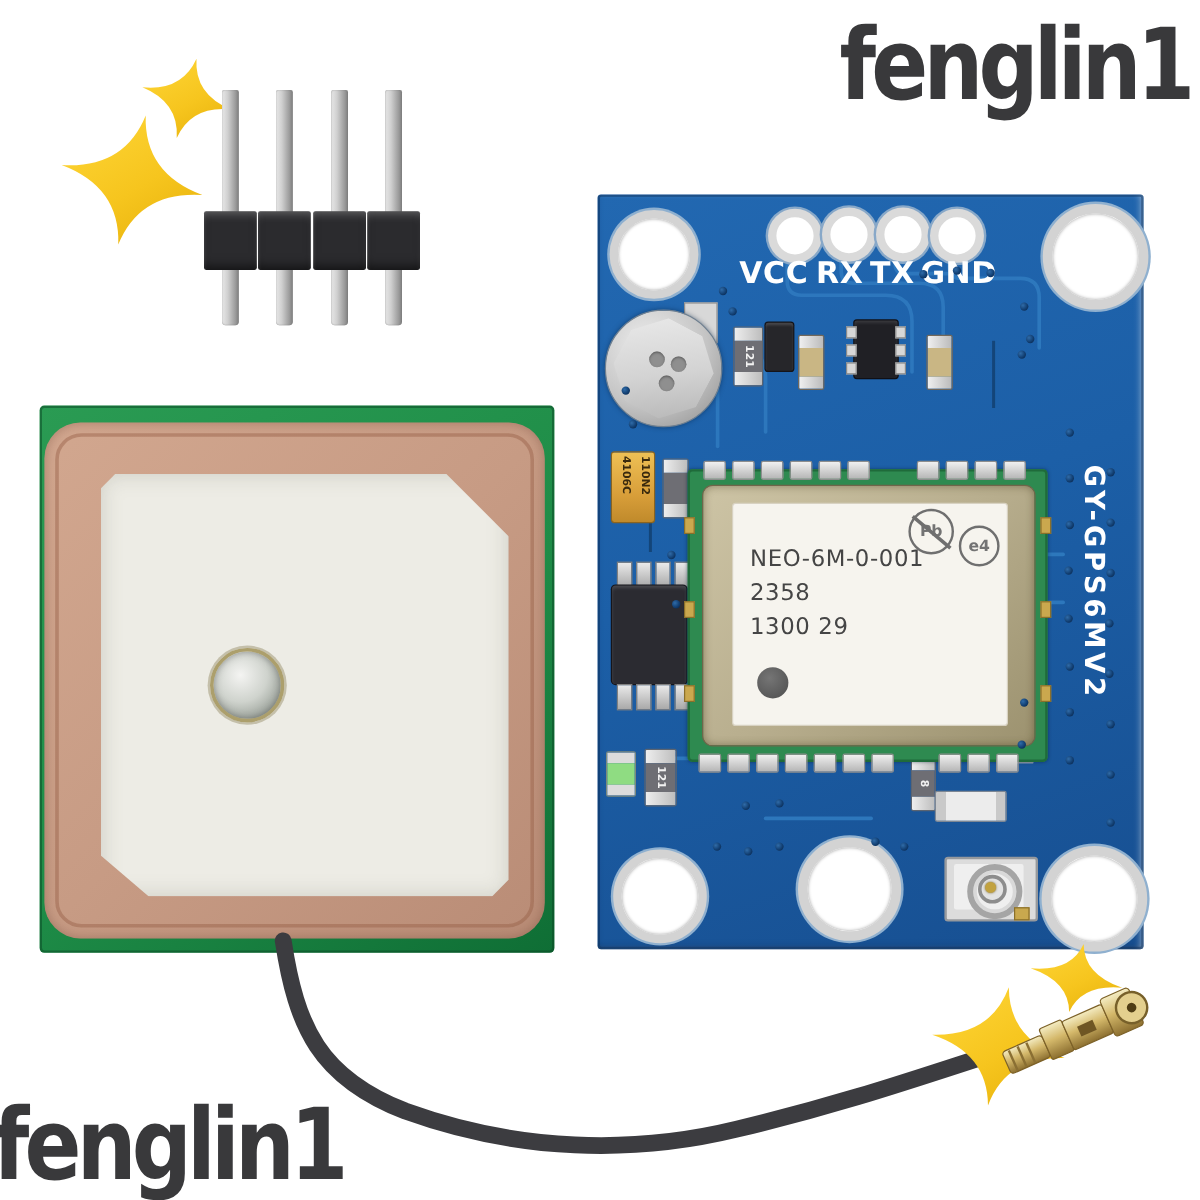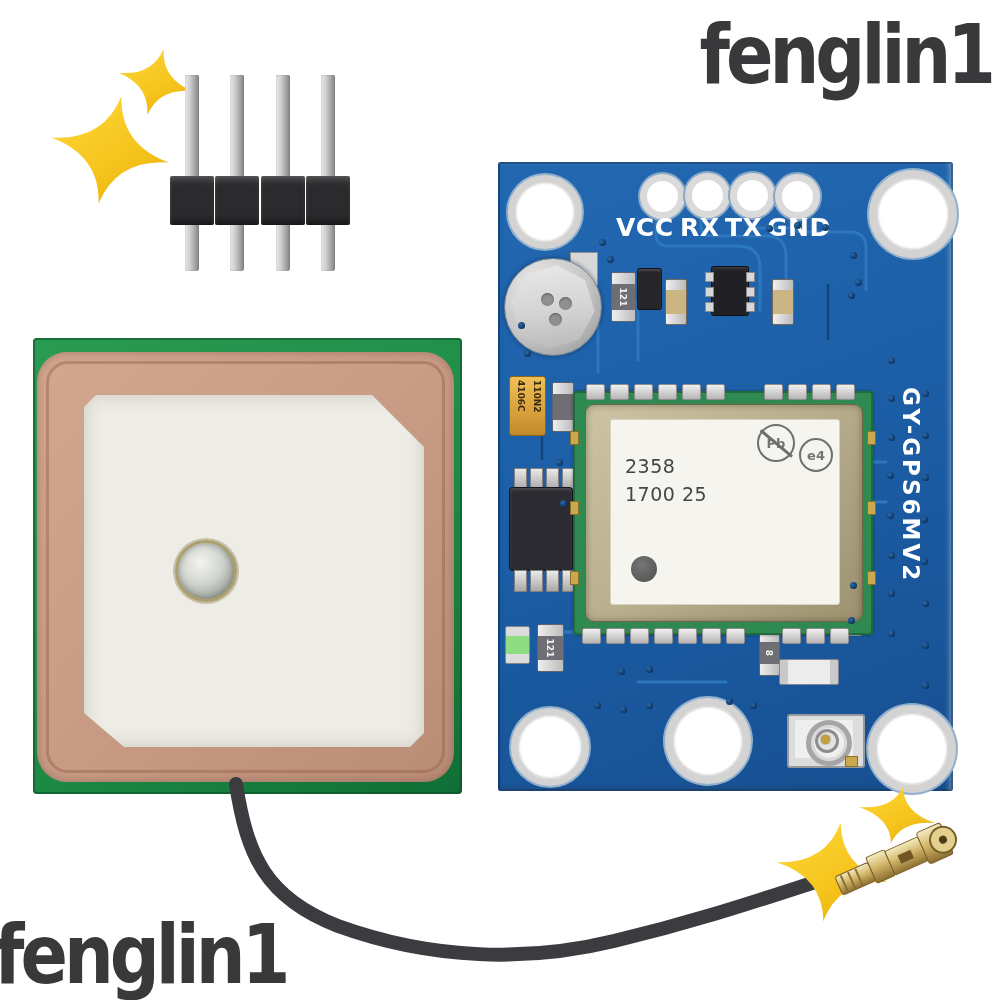--- a/index.html
+++ b/index.html
@@ -283,22 +283,23 @@
       <div class="shield">
         <div class="nlabel">
           <div class="badge" style="left:146px;top:4px;width:34px;height:34px;">
             <span>Pb</span>
               <span class="slash"></span>
           </div>
           <div class="badge" style="left:188px;top:18px;width:30px;height:30px;">
             <span>e4</span>
           </div>
           <div class="nlines">
+            <div>NEO-6M-0-001</div>
             <div>2358</div>
-            <div>1700 25</div>
+            <div>1300 29</div>
           </div>
           <div class="ndot"></div>
         </div>
       </div>
     </div>
   <div class="via" style="left: 390px; top: 195px;"></div>
       <div class="via" style="left: 390px; top: 233px;"></div>
       <div class="via" style="left: 390px; top: 272px;"></div>
       <div class="via" style="left: 389px; top: 310px;"></div>
       <div class="via" style="left: 389px; top: 350px;"></div>

